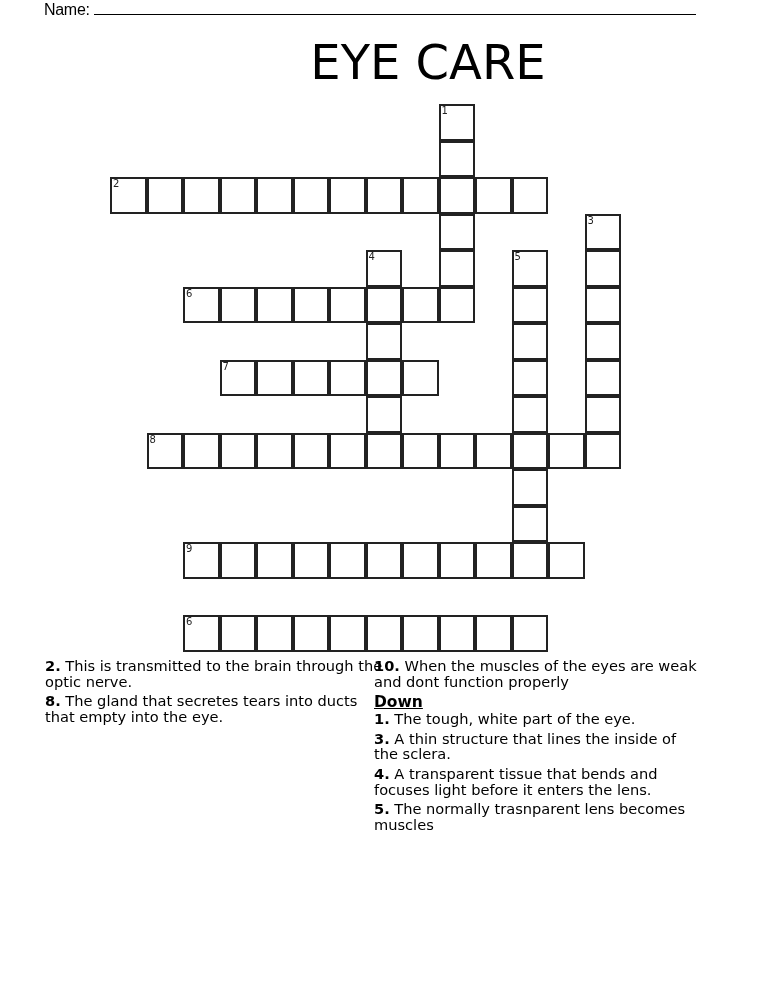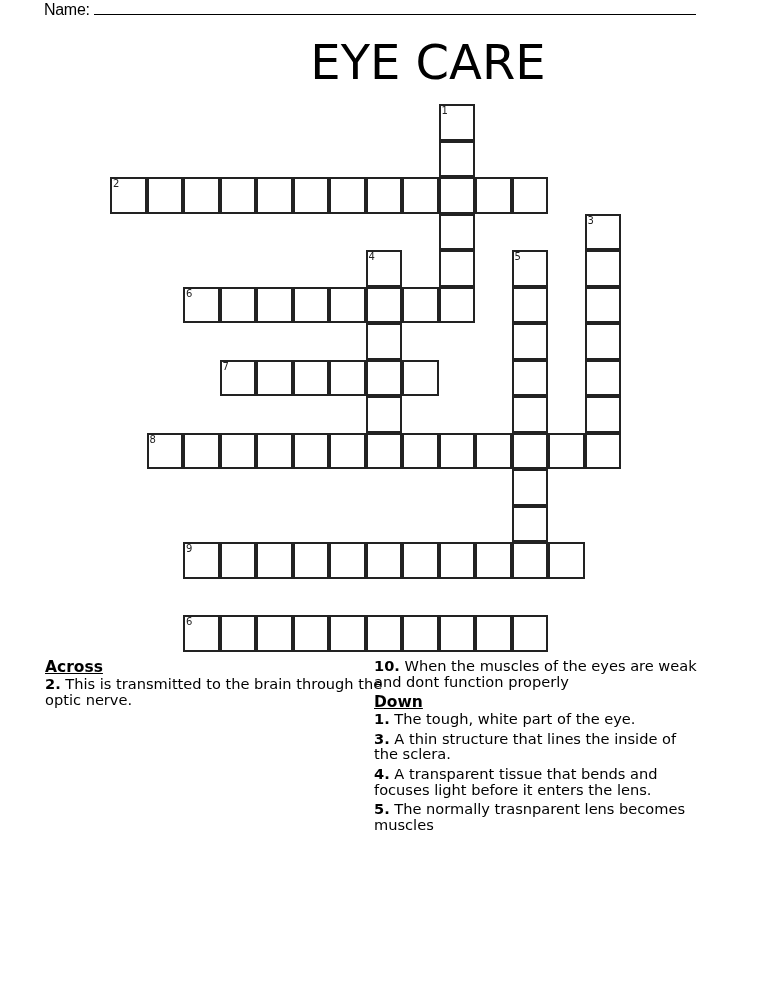--- a/index.html
+++ b/index.html
@@ -123,22 +123,22 @@
     <div class="cell" style="left: 182.5px; top: 511px;"></div>
     <div class="cell" style="left: 219px; top: 511px;"></div>
     <div class="cell" style="left: 255.5px; top: 511px;"></div>
     <div class="cell" style="left: 292px; top: 511px;"></div>
     <div class="cell" style="left: 328.5px; top: 511px;"></div>
     <div class="cell" style="left: 365px; top: 511px;"></div>
     <div class="cell" style="left: 401.5px; top: 511px;"></div>
   </div>
 
 <div class="clues left">
-  <span class="heading">Across</span>
   <div class="clue"><span class="n">2.</span><span> This is transmitted to the brain through the optic nerve.</span></div>
+  <div class="clue"><span class="n">8.</span><span> The gland that secretes tears into ducts that empty into the eye.</span></div>
 </div>
 
 <div class="clues right">
   <div class="clue"><span class="n">10.</span><span> When the muscles of the eyes are weak and dont function properly</span></div>
   <span class="heading">Down</span>
   <div class="clue"><span class="n">1.</span><span> The tough, white part of the eye.</span></div>
   <div class="clue"><span class="n">3.</span><span> A thin structure that lines the inside of the sclera.</span></div>
   <div class="clue"><span class="n">4.</span><span> A transparent tissue that bends and focuses light before it enters the lens.</span></div>
   <div class="clue"><span class="n">5.</span><span> The normally trasnparent lens becomes muscles</span></div>
 </div>

